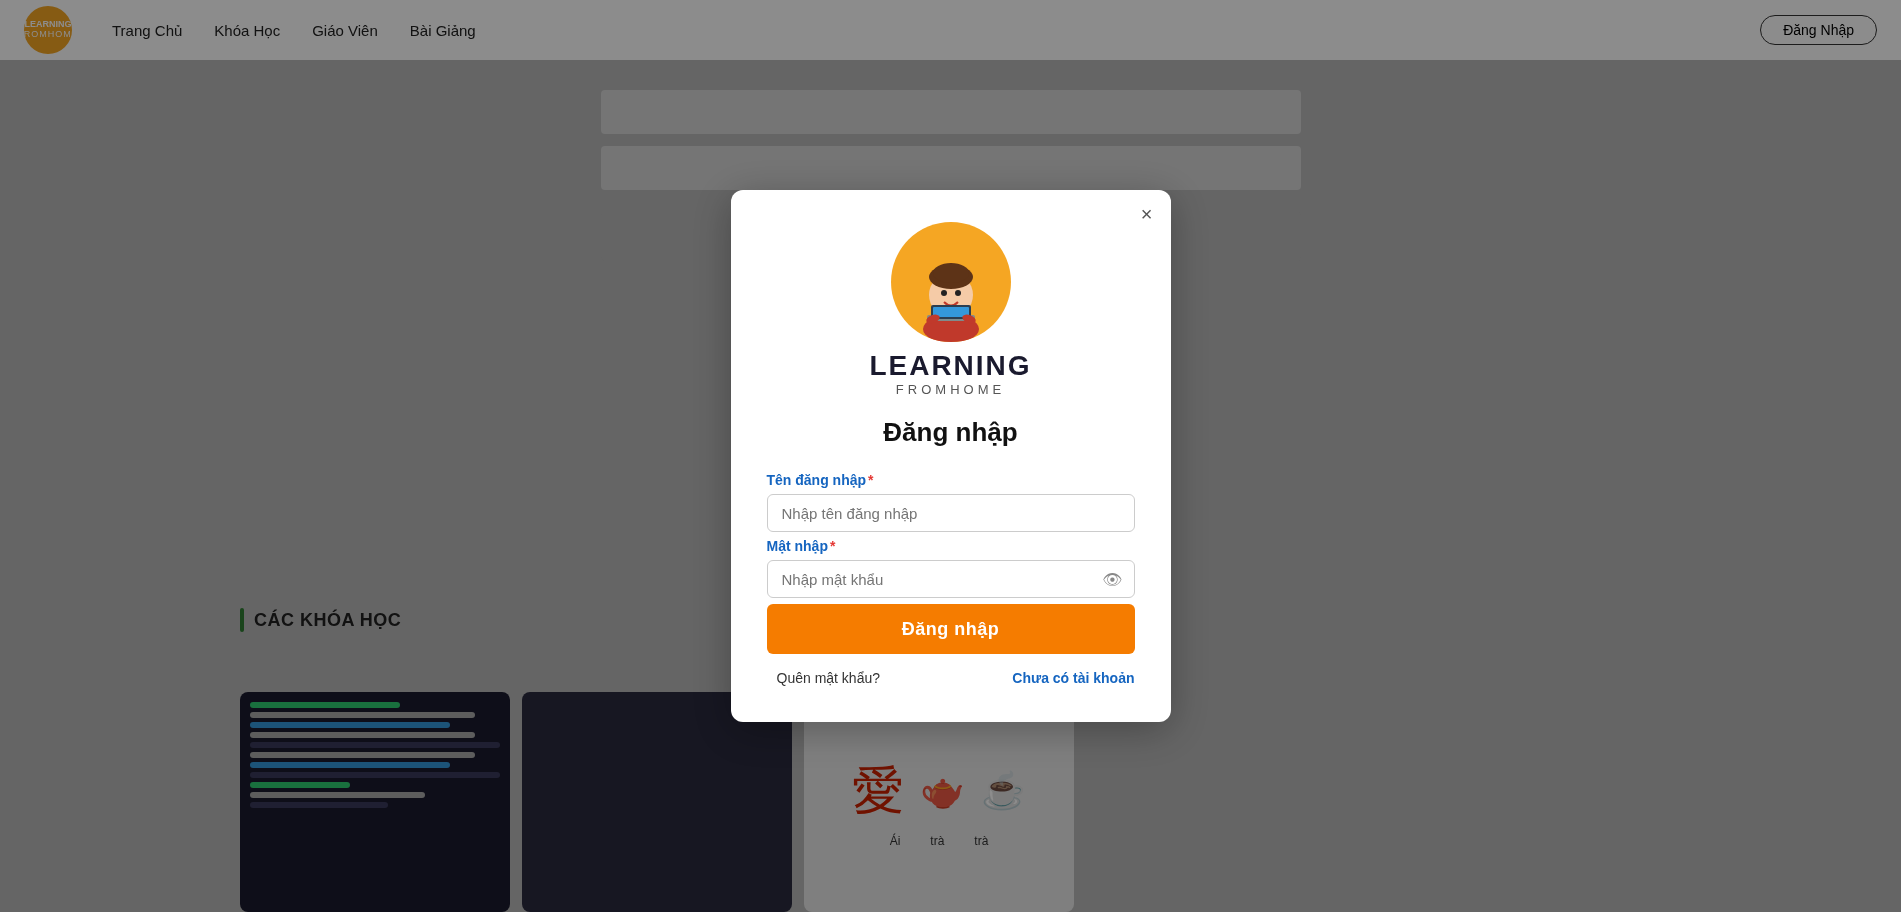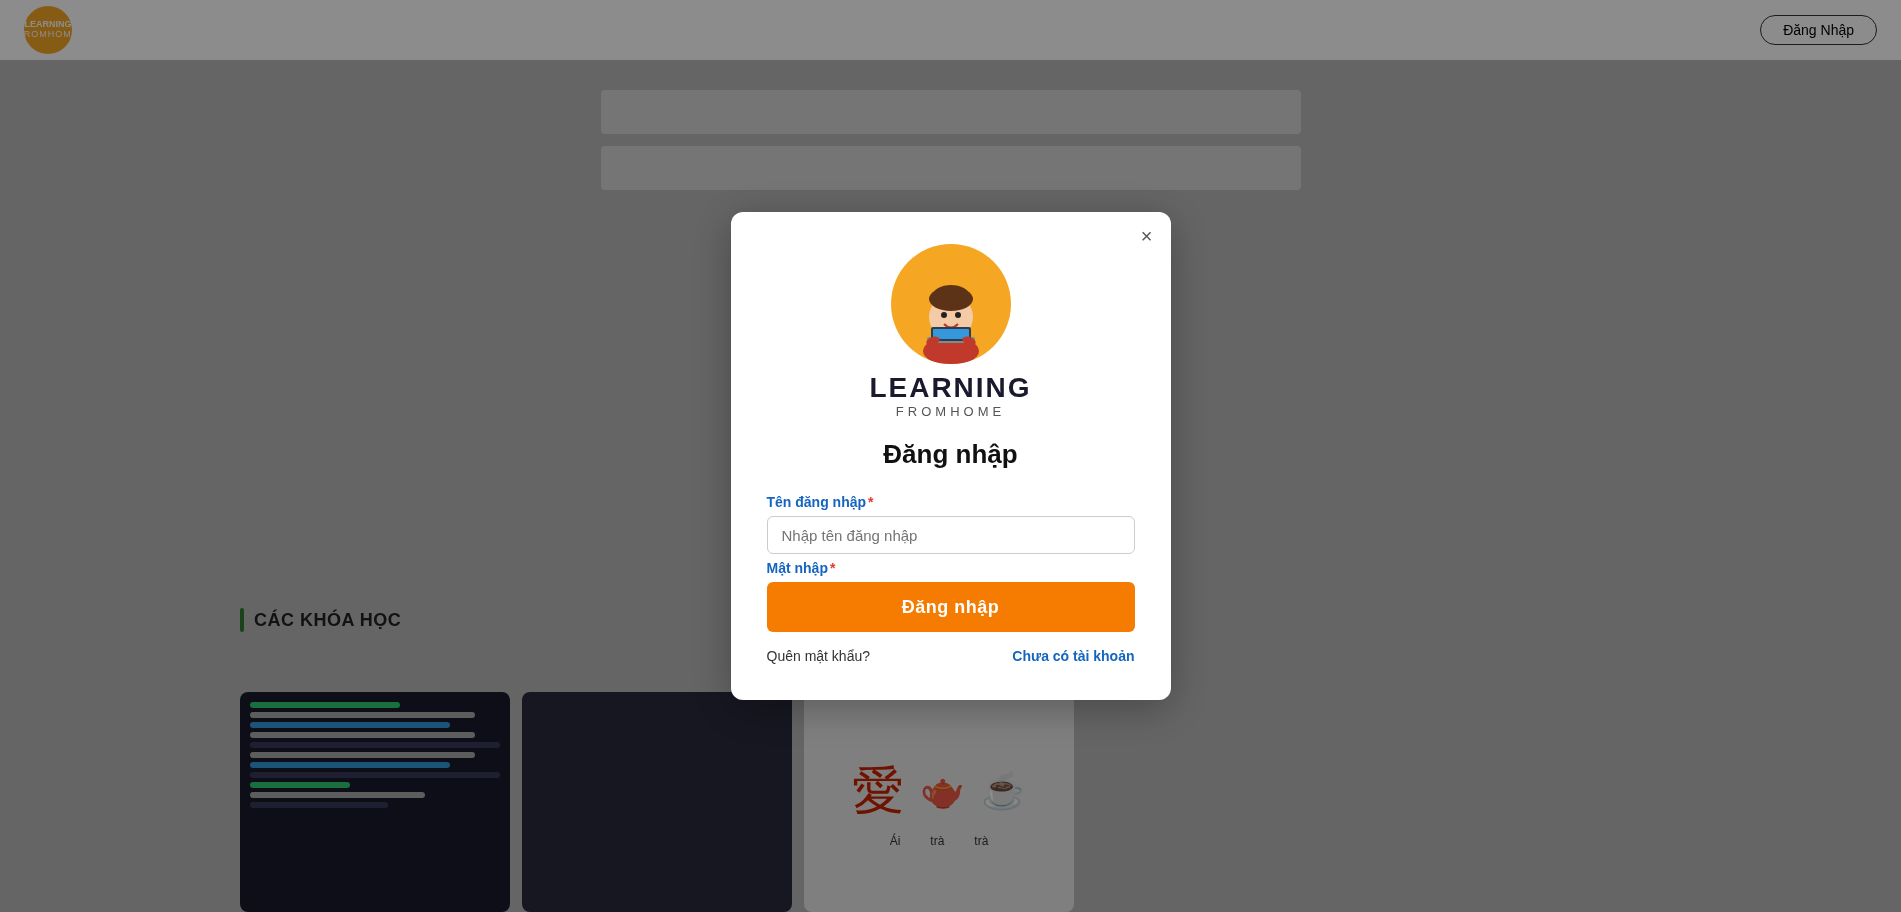--- a/index.html
+++ b/index.html
@@ -320,35 +320,42 @@
       letter-spacing: 0.5px;
     }
     .modal-footer {
       display: flex;
       justify-content: space-between;
       font-size: 14px;
     }
     .link-text {
       color: #333;
       cursor: pointer;
+      margin-left: 10px;
     }
     .link-register {
       color: #1565c0;
       font-weight: 600;
       cursor: pointer;
     }
   </style>
 </head>
 <body>
 
 <nav class="navbar">
   <div class="navbar-logo">
     <div class="navbar-logo-circle">
       <span style="font-size:9px;font-weight:900;color:#fff;text-align:center;line-height:1.1;">LEARNING<br><span style="font-weight:400;letter-spacing:1px;">FROMHOME</span></span>
     </div>
+  </div>
+  <div class="nav-links">
+    <a class="nav-link">Trang Chủ</a>
+    <a class="nav-link">Khóa Học</a>
+    <a class="nav-link">Giáo Viên</a>
+    <a class="nav-link">Bài Giảng</a>
   </div>
   <div class="nav-actions">
     <button class="btn-dang-nhap-nav">Đăng Nhập</button>
   </div>
 </nav>
 
 <div class="page-bg"></div>
 
 <div class="bg-form-container">
   <div class="bg-input-ghost"></div>
@@ -437,20 +444,24 @@
       <label class="form-label">
         <span>Tên đăng nhập</span><span class="required">*</span>
       </label>
       <input type="text" class="form-input" placeholder="Nhập tên đăng nhập" style="">
     </div>
 
     <div class="form-group">
       <label class="form-label">
         <span>Mật nhập</span><span class="required">*</span>
       </label>
+      <div class="input-wrapper">
+        <input type="password" class="form-input" placeholder="Nhập mật khẩu" style="">
+        <span class="eye-icon">👁</span>
+      </div>
     </div>
 
     <button class="btn-submit">Đăng nhập</button>
 
     <div class="modal-footer">
       <span class="link-text">Quên mật khẩu?</span>
       <span class="link-register">Chưa có tài khoản</span>
     </div>
 
   </div>

